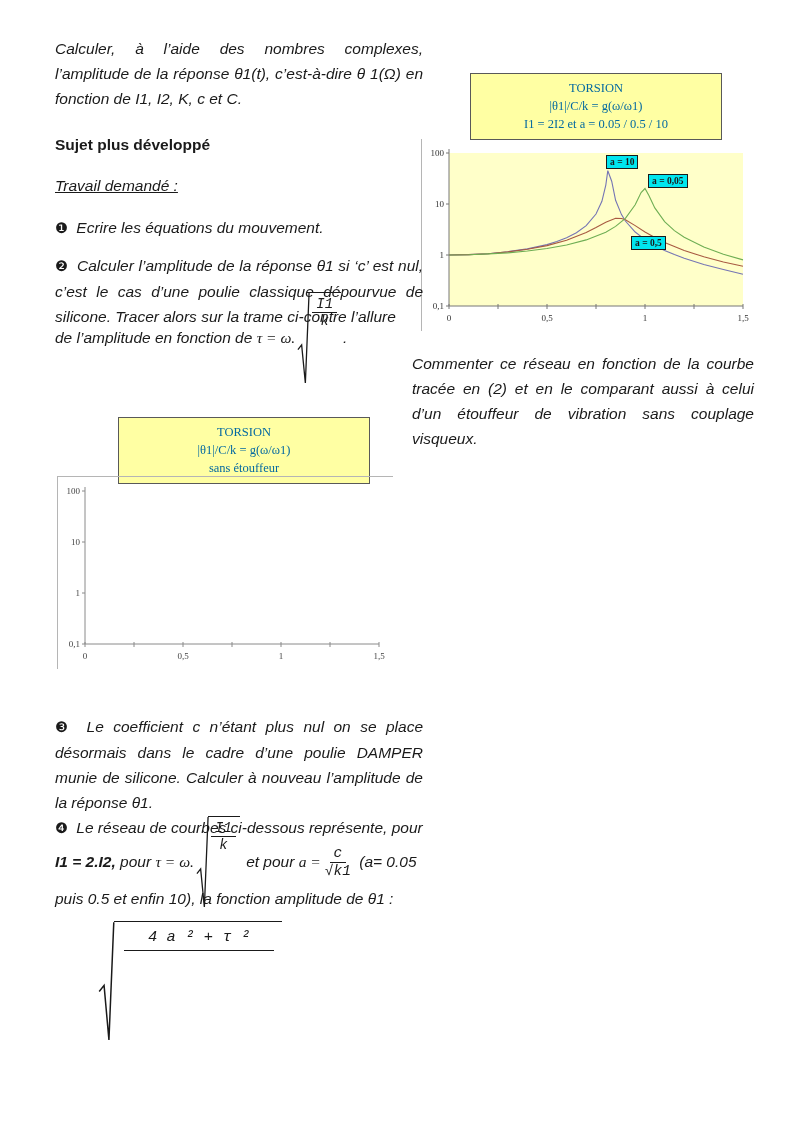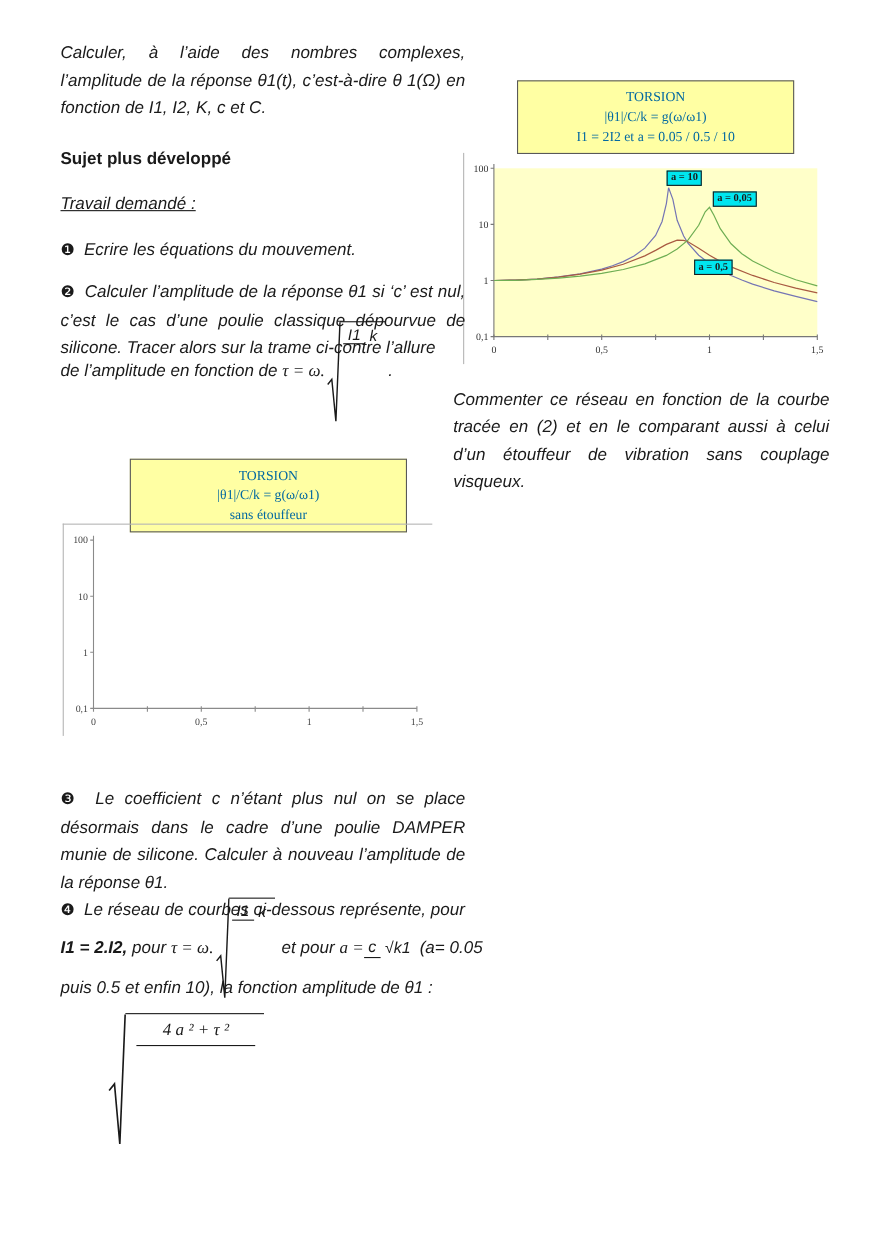--- a/index.html
+++ b/index.html
@@ -8,42 +8,42 @@
   .para{position:absolute;left:55px;width:368px;font:italic 15.5px/25px "Liberation Sans",sans-serif;
         text-align:justify;margin:0;}
   .bullet{font-style:normal;font-size:14.5px;padding-right:4px;}
   .heading{position:absolute;left:55px;font:bold 15.5px "Liberation Sans",sans-serif;margin:0;}
   .subheading{position:absolute;left:55px;font:italic 15.5px "Liberation Sans",sans-serif;
         text-decoration:underline;margin:0;}
   .formula-line{position:absolute;left:55px;display:flex;align-items:center;
         font:italic 15.5px "Liberation Sans",sans-serif;white-space:nowrap;}
   .math{font-family:"Liberation Serif",serif;font-style:italic;}
   
-  .frac{display:inline-flex;flex-direction:row;align-items:flex-end;vertical-align:middle;
-        font-family:Liberation Sans, sans-serif;font-style:italic;line-height:1.15;}
+  .frac{display:inline-flex;flex-direction:column;align-items:center;vertical-align:middle;
+        font-family:Liberation Mono, monospace;font-style:italic;line-height:1.15;}
   .frac .fn{border-bottom:1.2px solid #1a1a1a;padding:0 4px;}
   .frac .fd{padding:0 4px;}
   
   .sqrt{display:inline-flex;align-items:stretch;margin:0 2px;}
   .sqrt svg{width:13px;height:auto;align-self:stretch;}
   .sqrt .radicand{border-top:1.3px solid #1a1a1a;padding:3px 4px 0 3px;margin-left:-1px;}
   
   .titlebox{position:absolute;width:250px;border:1px solid #595959;text-align:center;
         font-family:"Liberation Serif",serif;color:#0369a1;padding:5px 0 6px 0;}
   .tb-line{font-size:12.5px;line-height:18px;}
   
   .chart{position:absolute;width:335px;height:192px;}
   .curve-label{position:absolute;border:1px solid #1a1a1a;
         font:bold 9.5px "Liberation Serif",serif;padding:1px 3px;white-space:nowrap;}
   
   .bigformula{position:absolute;display:flex;align-items:stretch;
         font-family:"Liberation Serif",serif;font-style:italic;font-size:15.5px;color:#1a1a1a;}
   .bigformula>svg{width:17px;height:auto;}
   .bf-content{border-top:1.4px solid #1a1a1a;margin-left:-1px;padding:6px 8px 0 10px;}
-  .bf-num{border-bottom:1.2px solid #1a1a1a;padding:0 24px 4px 24px;}
+  .bf-num{border-bottom:1.2px solid #1a1a1a;padding:0 24px 4px 24px;font-family:Liberation Mono, monospace;}
   .bf-den{display:flex;align-items:center;justify-content:center;padding-top:3px;gap:3px;}
   .bf-den .frac{font-size:14px;}
 </style>
 </head>
 <body>
 
 <div class="page">
 
   <p class="para" style="top:36px;">
     <span>Calculer, à l’aide des nombres complexes, l’amplitude de la réponse θ1(t), c’est-à-dire θ 1(Ω) en fonction de  I1, I2, K, c et C.</span>

